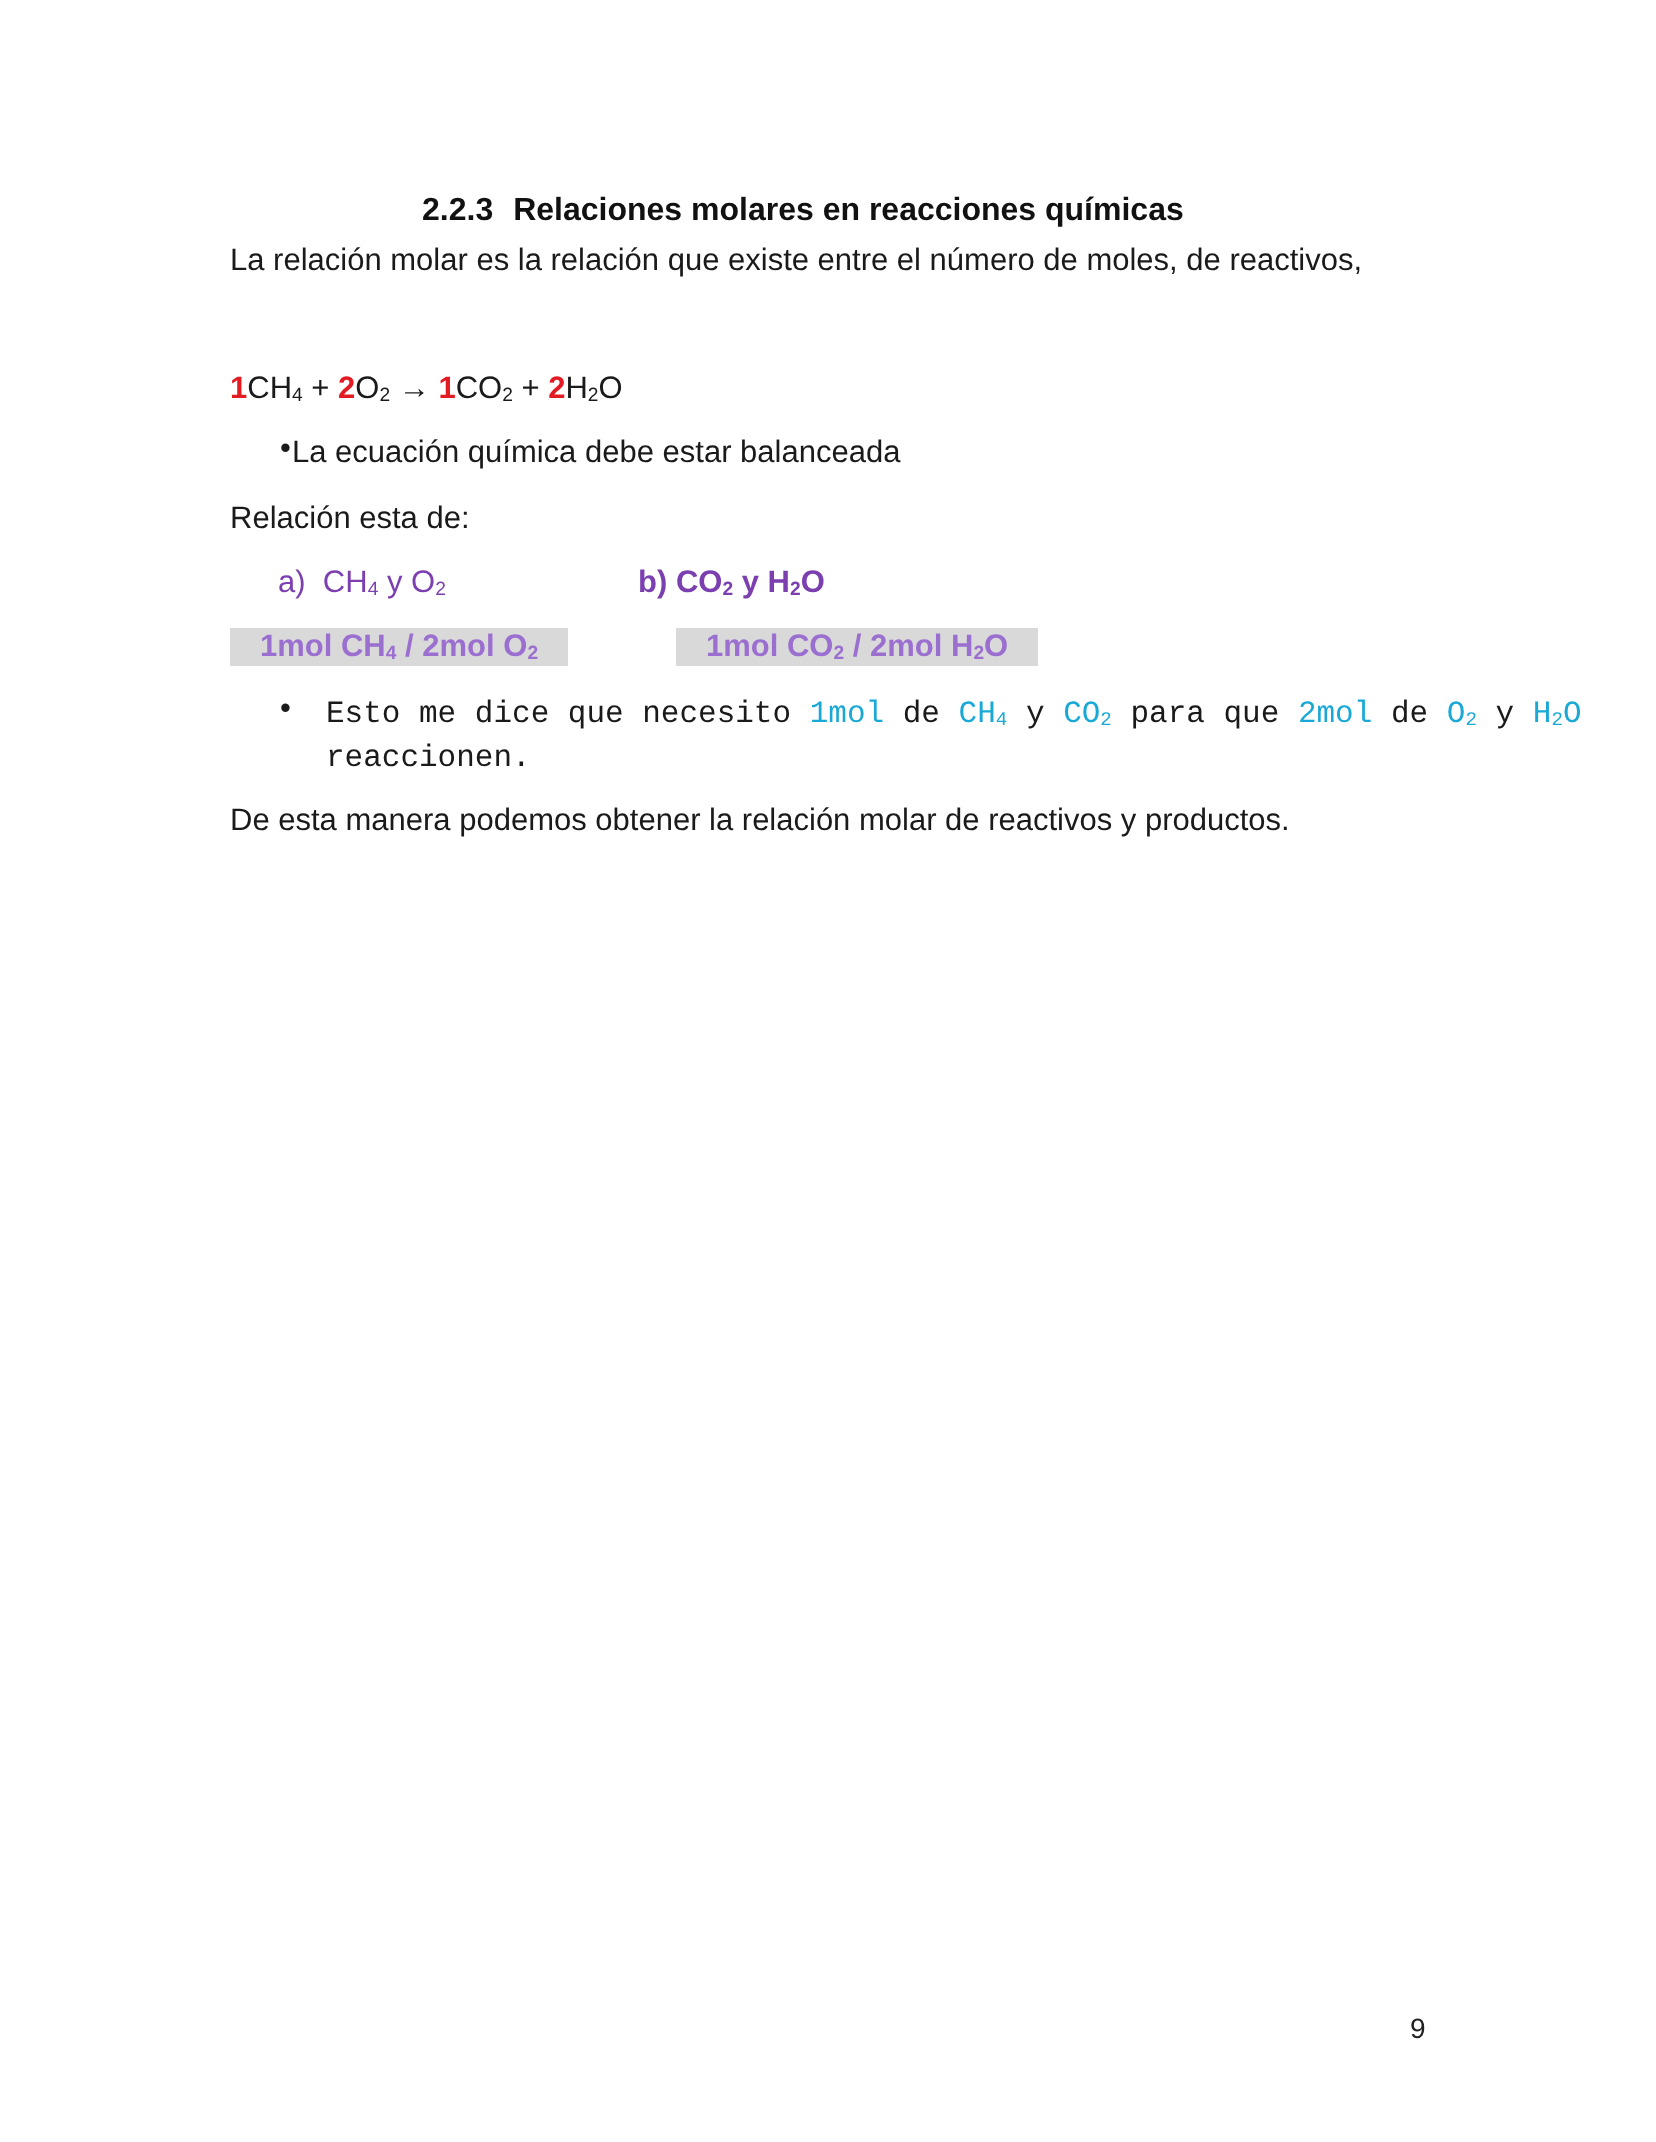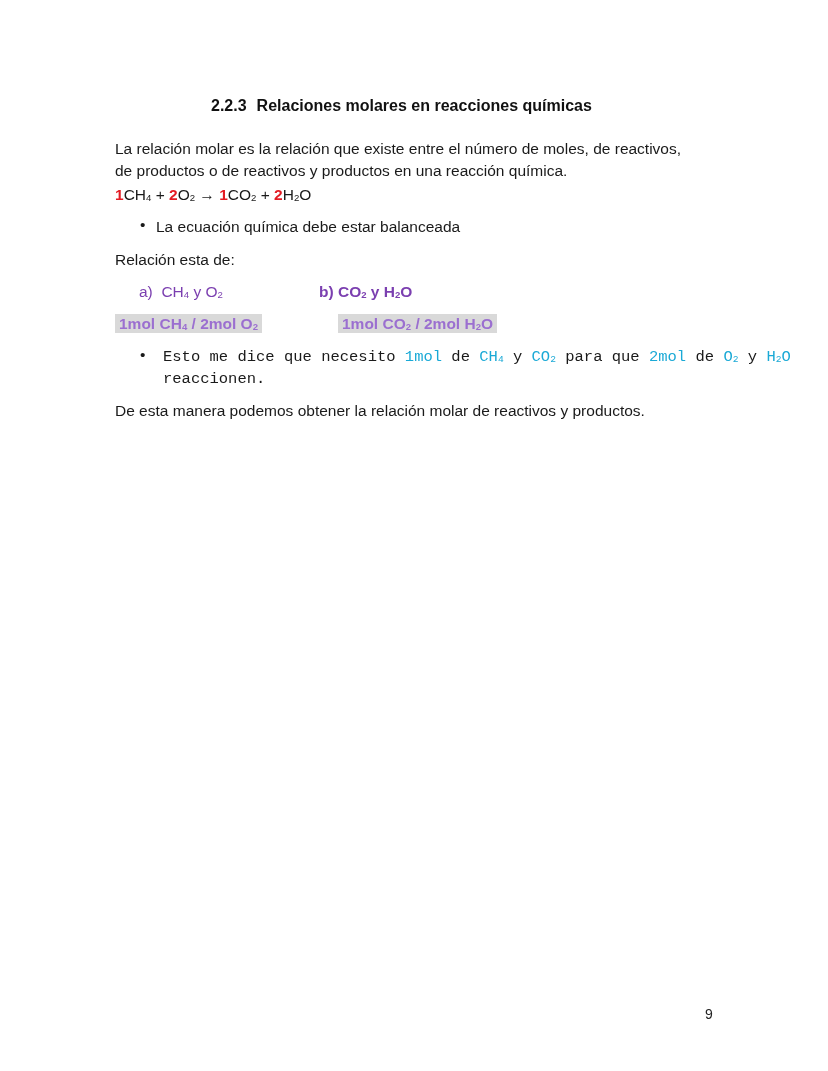--- a/index.html
+++ b/index.html
@@ -4,46 +4,45 @@
 <style>
   html, body { margin: 0; padding: 0; background: #ffffff; }
   body { width: 828px; height: 1071px; position: relative; overflow: hidden;
          font-family: "Liberation Sans", "DejaVu Sans", sans-serif; color: #1a1a1a; }
   .page { position: absolute; left: 0; top: 0; width: 828px; height: 1071px; }
   .heading { position: absolute; left: 211px; top: 97px; font-size: 16px; font-weight: bold; color: #111; white-space: nowrap; }
   .heading .num { margin-right: 10px; }
   .p { position: absolute; left: 115px; font-size: 15.5px; line-height: 22px; white-space: nowrap; }
   .red { color: #e31b23; font-weight: bold; }
   .purple { color: #7b3fb0; text-align: right; }
-  .hl { background: #d9d9d9; color: #9b6fd0; font-weight: bold; padding: 1px 4px; }
+  .hl { background: #d9d9d9; color: #9b6fd0; font-weight: bold; padding: 1px 15px; }
   .cyan { color: #1aa9d6; }
   sub { font-size: 0.62em; vertical-align: -0.15em; line-height: 0; }
   .bullet { position: absolute; left: 140px; font-size: 15.5px; }
   .pagenum { position: absolute; left: 705px; top: 1006px; font-size: 14px; color: #222; }
 </style>
 </head>
 <body>
 
 <div class="page">
 
   <div class="heading">
     <span class="num">2.2.3</span><span>Relaciones molares en reacciones químicas</span>
   </div>
 
-  <div class="p" style="top:138px;">
+  <div class="p" style="top:120px;text-align:right;">
     <div>La relación molar es la relación que existe entre el número de moles, de reactivos,</div>
-    <div>de productos o de reactivos y productos en una reacción química.</div>
   </div>
 
   <div class="p" style="top:184px;">
     <span class="red">1</span><span>CH</span><sub>4</sub><span> + </span><span class="red">2</span><span>O</span><sub>2</sub><span> → </span><span class="red">1</span><span>CO</span><sub>2</sub><span> + </span><span class="red">2</span><span>H</span><sub>2</sub><span>O</span>
   </div>
 
   <div class="bullet" style="top:216px;">•</div>
-  <div class="p" style="top:216px; left:156px;">La ecuación química debe estar balanceada</div>
+  <div class="p" style="top:216px; left:146px;">La ecuación química debe estar balanceada</div>
 
   <div class="p" style="top:249px;">Relación esta de:</div>
 
   <div class="p purple" style="top:281px; left:139px;">
     <span>a)</span>&nbsp;&nbsp;<span>CH</span><sub>4</sub><span> y </span><span>O</span><sub>2</sub>
   </div>
   <div class="p purple" style="top:281px; left:319px;font-weight:bold;">
     <span>b)</span> <span>CO</span><sub>2</sub><span> y </span><span>H</span><sub>2</sub><span>O</span>
   </div>
 

